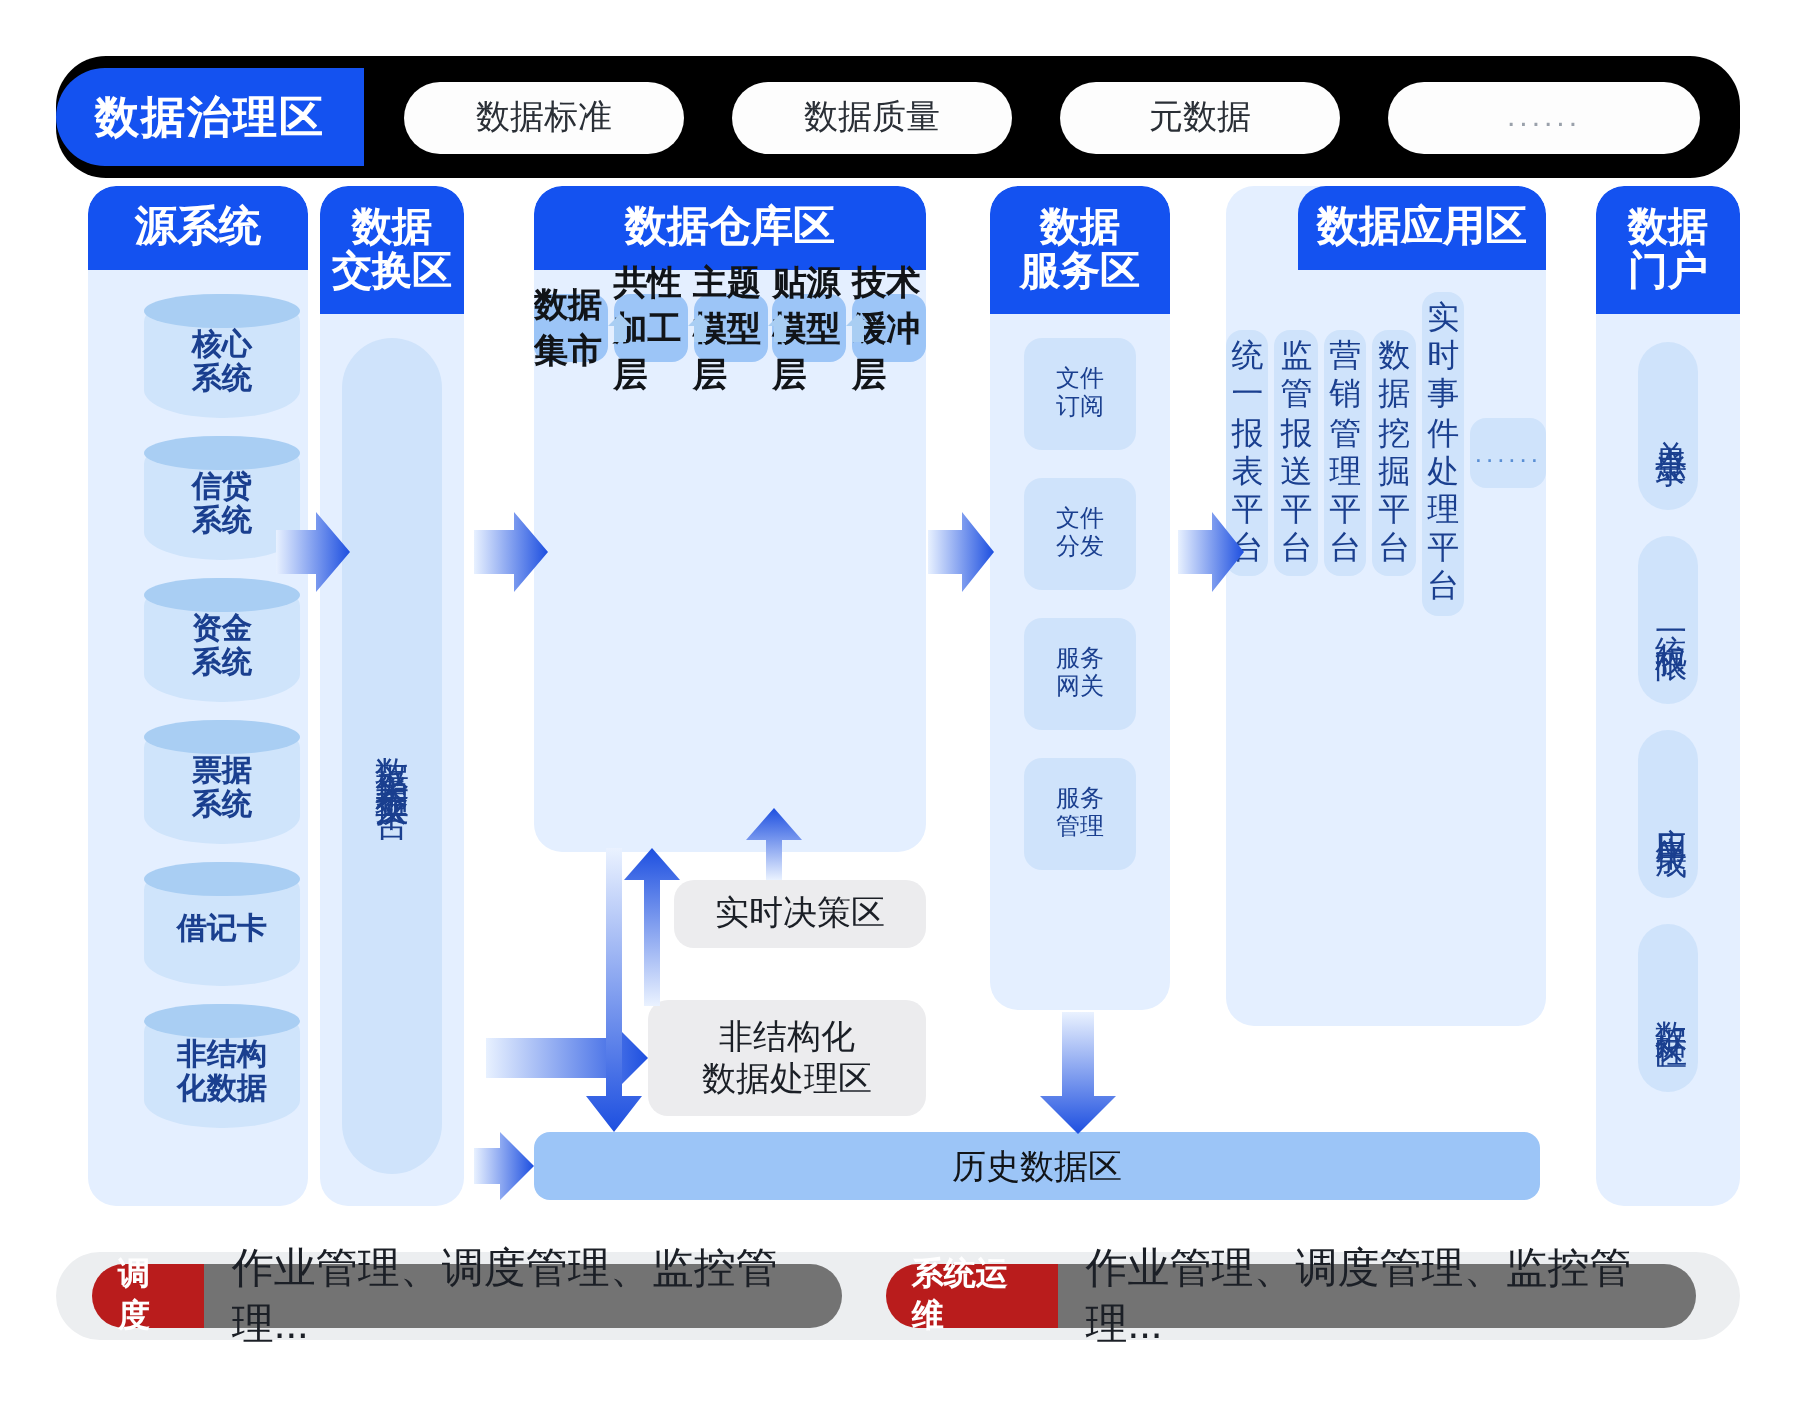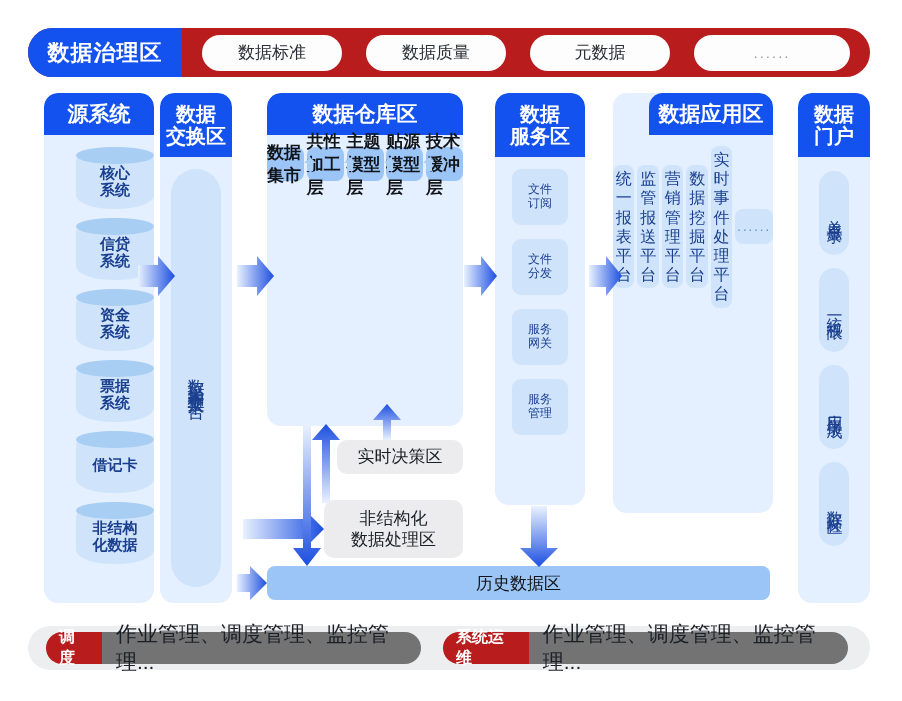--- a/index.html
+++ b/index.html
@@ -5,22 +5,22 @@
   html,body{margin:0;padding:0;}
   body{
     width:902px;height:701px;background:#ffffff;
     font-family:"Liberation Sans","DejaVu Sans",sans-serif;
     -webkit-font-smoothing:antialiased;
   }
   #canvas{position:relative;width:902px;height:701px;overflow:hidden;}
 
   
   .gov-bar{
-    position:absolute;left:28px;top:28px;width:842px;height:49px;
-    background:#b91c1c;border-radius:25px;display:flex;align-items:center;
+    position:absolute;left:28px;top:28px;width:842px;height:61px;
+    background:#000000;border-radius:25px;display:flex;align-items:center;
   }
   .gov-pill{
     width:154px;height:49px;background:#1452f0;color:#fff;
     display:flex;align-items:center;justify-content:center;
     font-size:22px;font-weight:bold;letter-spacing:1px;
     border-top-left-radius:25px;border-bottom-left-radius:25px;
   }
   .gov-items{flex:1;display:flex;align-items:center;justify-content:space-around;padding:0 8px;}
   .gov-item{
     background:#fdfdfd;border-radius:18px;height:36px;min-width:116px;
@@ -30,21 +30,21 @@
   .gov-item.dots{color:#9aa1ab;font-size:15px;letter-spacing:2px;min-width:132px;}
 
   
   .zone{position:absolute;border-radius:14px;overflow:hidden;background:#e4efff;}
   .zone-head{
     background:#1452f0;color:#fff;font-weight:bold;text-align:center;
     display:flex;align-items:center;justify-content:center;
     border-top-left-radius:14px;border-top-right-radius:14px;
     line-height:1.12;
   }
-  .zone-body{display:flex;flex-direction:column;align-items:flex-end;}
+  .zone-body{display:flex;flex-direction:column;align-items:flex-start;padding-left:28px;}
 
   
   #zone-source{left:44px;top:93px;width:110px;height:510px;}
   #zone-source .zone-head{height:42px;font-size:21px;}
   .cyl-wrap{display:flex;flex-direction:column;align-items:center;gap:9px;padding-top:12px;}
   .cyl{
     position:relative;width:78px;height:62px;background:#cfe4fb;
     border-radius:38px/14px;display:flex;align-items:center;justify-content:center;
     color:#1a3f8f;font-size:15px;font-weight:bold;line-height:1.12;text-align:center;
     padding-top:7px;box-sizing:border-box;

